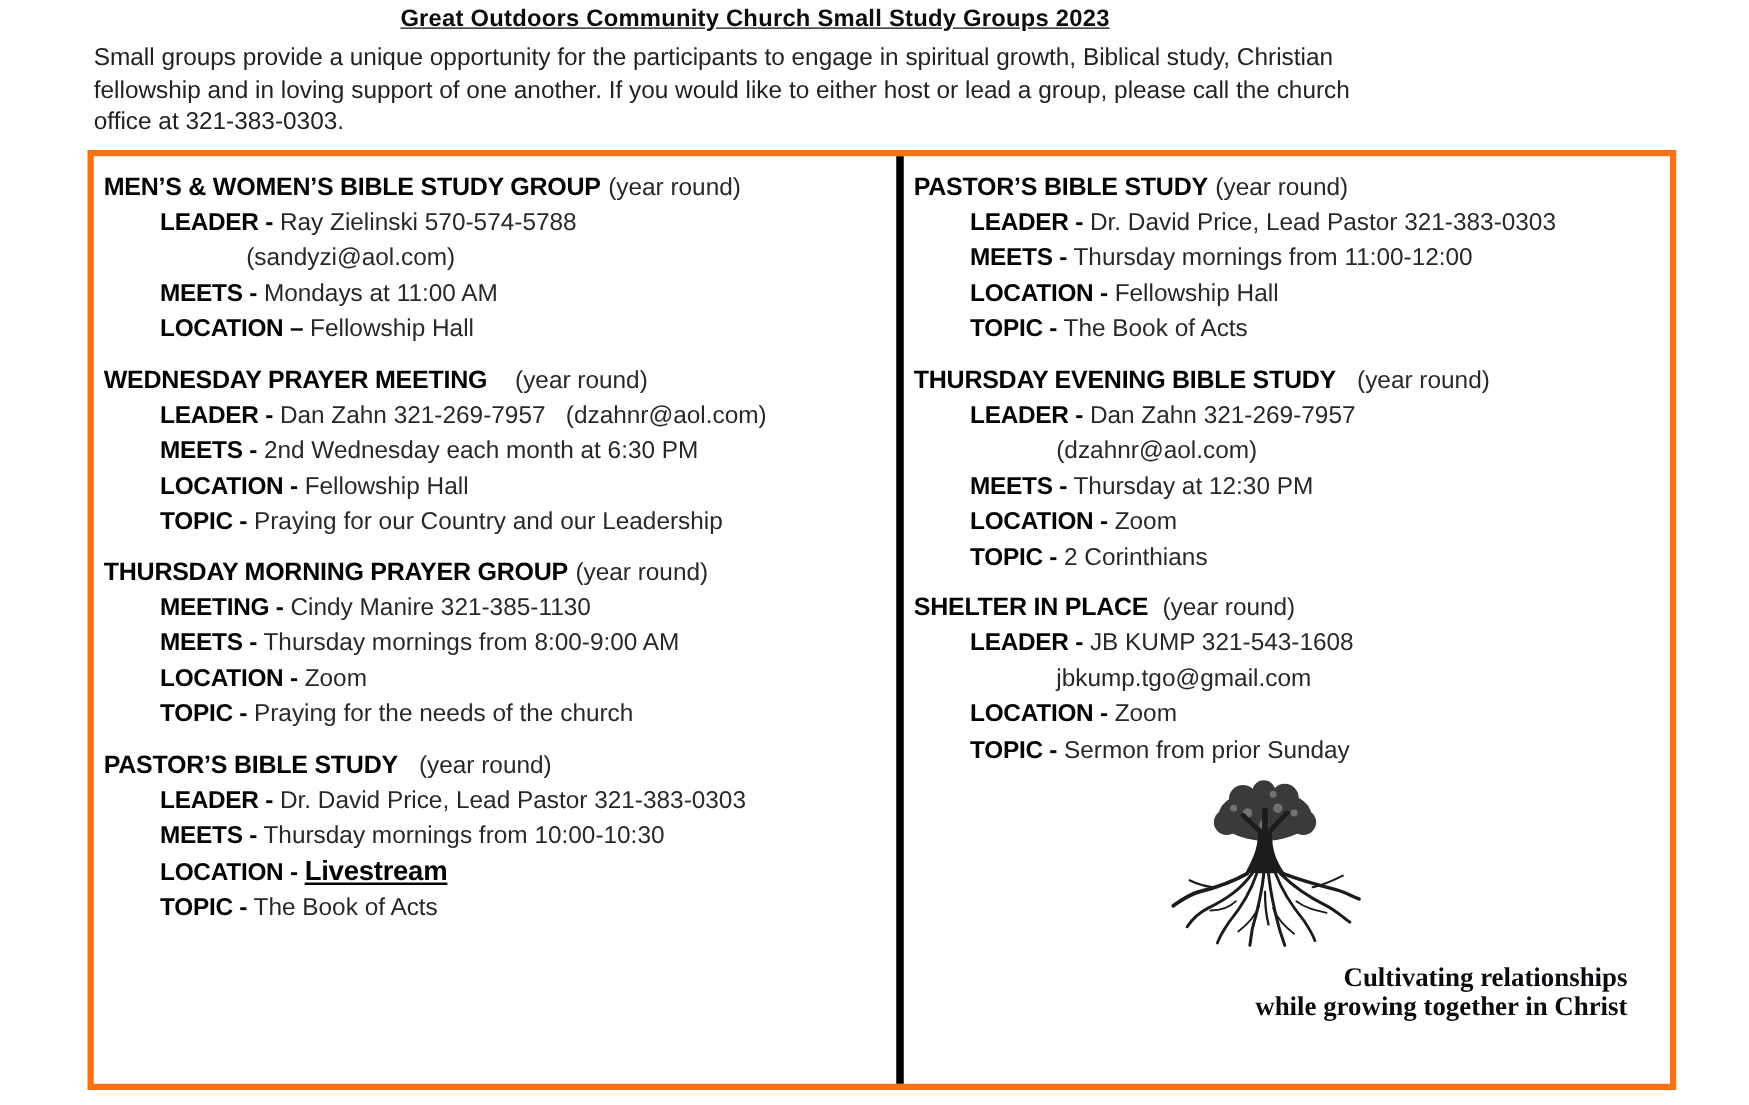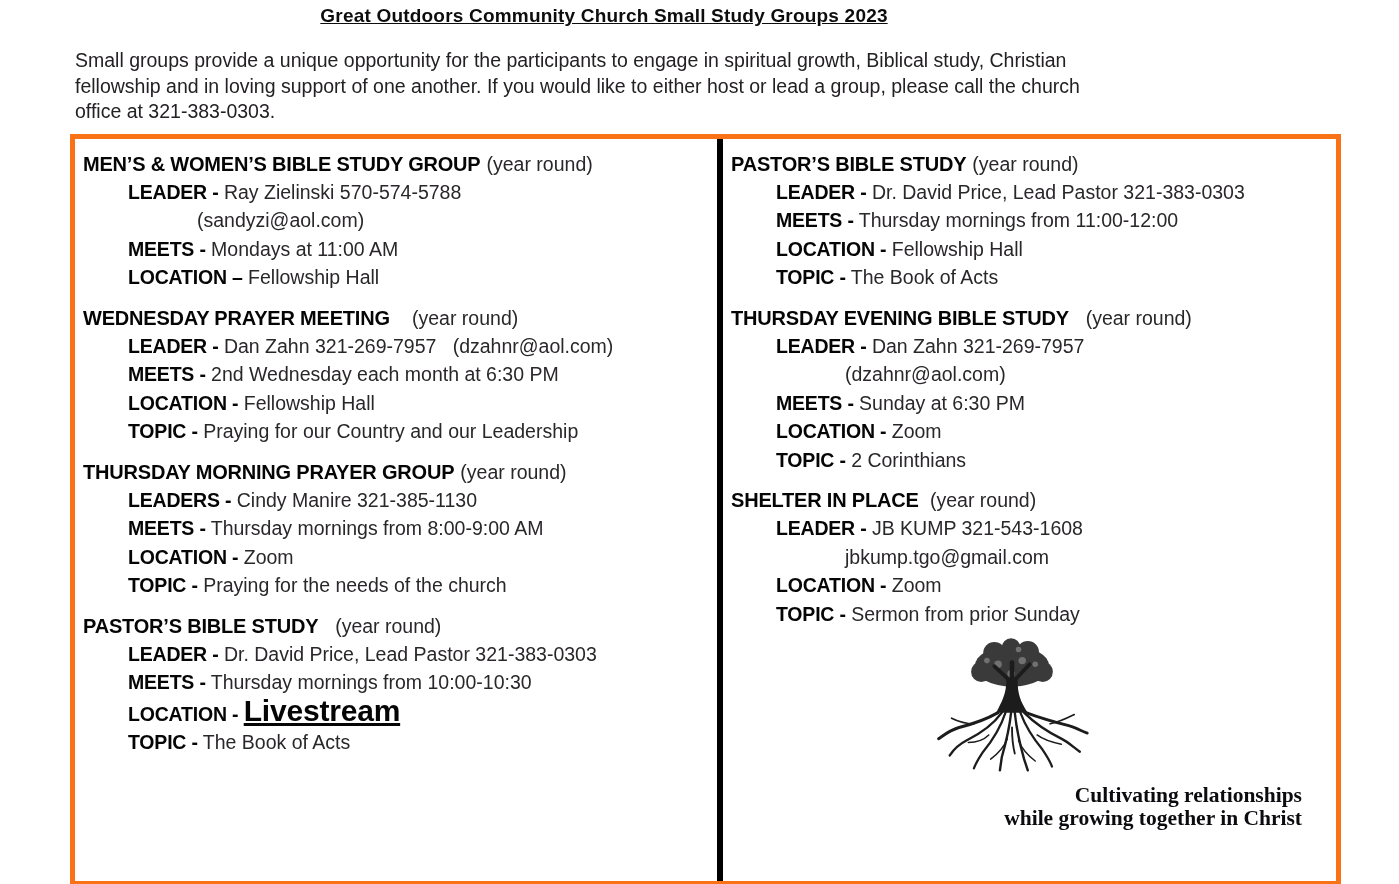--- a/index.html
+++ b/index.html
@@ -14,21 +14,21 @@
   .doc-title {
     padding-top:5px;
     text-align:center;
     font-size:19px;
     font-weight:bold;
     text-decoration:underline;
     color:#0d0d0d;
     letter-spacing:0.2px;
   }
   .intro {
-    margin:21px 0 0 75px;
+    margin:7px 0 0 75px;
     width:1200px;
     font-size:19.5px;
     line-height:25.5px;
     color:#242124;
   }
 
   .box {
     margin:9px 0 0 70px;
     width:1271px;
     height:752px;
@@ -43,21 +43,21 @@
   .group.first { margin-top:4px; }
 
   .group-header { font-size:20px; line-height:28px; white-space:nowrap; }
   .gname { font-weight:bold; color:#050505; letter-spacing:-0.2px; }
   .season { font-weight:normal; color:#2a272a; font-size:19.5px; margin-left:6px; }
 
   .row { padding-left:45px; font-size:19.5px; line-height:28.5px; color:#2a272a; white-space:nowrap; }
   .row .lbl { font-weight:bold; color:#050505; letter-spacing:-0.2px; }
   .row.cont { padding-left:114px; }
   .livestream {
-    font-weight:bold; font-size:30px;
+    font-weight:bold; font-size:22px;
     text-decoration:underline; color:#050505;
     letter-spacing:-0.2px;
   }
 
   .footer-art { margin-top:10px; text-align:center; padding-right:40px; }
   .footer-art svg { display:inline-block; }
   .caption {
     margin-top:2px;
     padding-right:30px;
     text-align:right;
@@ -102,21 +102,21 @@
         <div class="row"><span class="lbl">LEADER -</span> <span>Dan Zahn 321-269-7957&nbsp;&nbsp; (dzahnr@aol.com)</span></div>
         <div class="row"><span class="lbl">MEETS -</span> <span>2nd Wednesday each month at 6:30 PM</span></div>
         <div class="row"><span class="lbl">LOCATION -</span> <span>Fellowship Hall</span></div>
         <div class="row"><span class="lbl">TOPIC -</span> <span>Praying for our Country and our Leadership</span></div>
       </div>
 
       <div class="group">
         <div class="group-header">
           <span class="gname">THURSDAY MORNING PRAYER GROUP</span><span class="season">(year round)</span>
         </div>
-        <div class="row"><span class="lbl">LEADERS -</span> <span>Cindy Manire 321-385-1130</span></div>
+        <div class="row"><span class="lbl">MEETING -</span> <span>Cindy Manire 321-385-1130</span></div>
         <div class="row"><span class="lbl">MEETS -</span> <span>Thursday mornings from 8:00-9:00 AM</span></div>
         <div class="row"><span class="lbl">LOCATION -</span> <span>Zoom</span></div>
         <div class="row"><span class="lbl">TOPIC -</span> <span>Praying for the needs of the church</span></div>
       </div>
 
       <div class="group">
         <div class="group-header">
           <span class="gname">PASTOR’S BIBLE STUDY</span><span class="season">&nbsp;&nbsp;(year round)</span>
         </div>
         <div class="row"><span class="lbl">LEADER -</span> <span>Dr. David Price, Lead Pastor 321-383-0303</span></div>
@@ -138,21 +138,21 @@
         <div class="row"><span class="lbl">LOCATION -</span> <span>Fellowship Hall</span></div>
         <div class="row"><span class="lbl">TOPIC -</span> <span>The Book of Acts</span></div>
       </div>
 
       <div class="group">
         <div class="group-header">
           <span class="gname">THURSDAY EVENING BIBLE STUDY</span><span class="season">&nbsp;&nbsp;(year round)</span>
         </div>
         <div class="row"><span class="lbl">LEADER -</span> <span>Dan Zahn 321-269-7957</span></div>
         <div class="row cont"><span>(dzahnr@aol.com)</span></div>
-        <div class="row"><span class="lbl">MEETS -</span> <span>Sunday at 6:30 PM</span></div>
+        <div class="row"><span class="lbl">MEETS -</span> <span>Thursday at 12:30 PM</span></div>
         <div class="row"><span class="lbl">LOCATION -</span> <span>Zoom</span></div>
         <div class="row"><span class="lbl">TOPIC -</span> <span>2 Corinthians</span></div>
       </div>
 
       <div class="group">
         <div class="group-header">
           <span class="gname">SHELTER IN PLACE</span><span class="season">&nbsp;(year round)</span>
         </div>
         <div class="row"><span class="lbl">LEADER -</span> <span>JB KUMP 321-543-1608</span></div>
         <div class="row cont"><span>jbkump.tgo@gmail.com</span></div>

